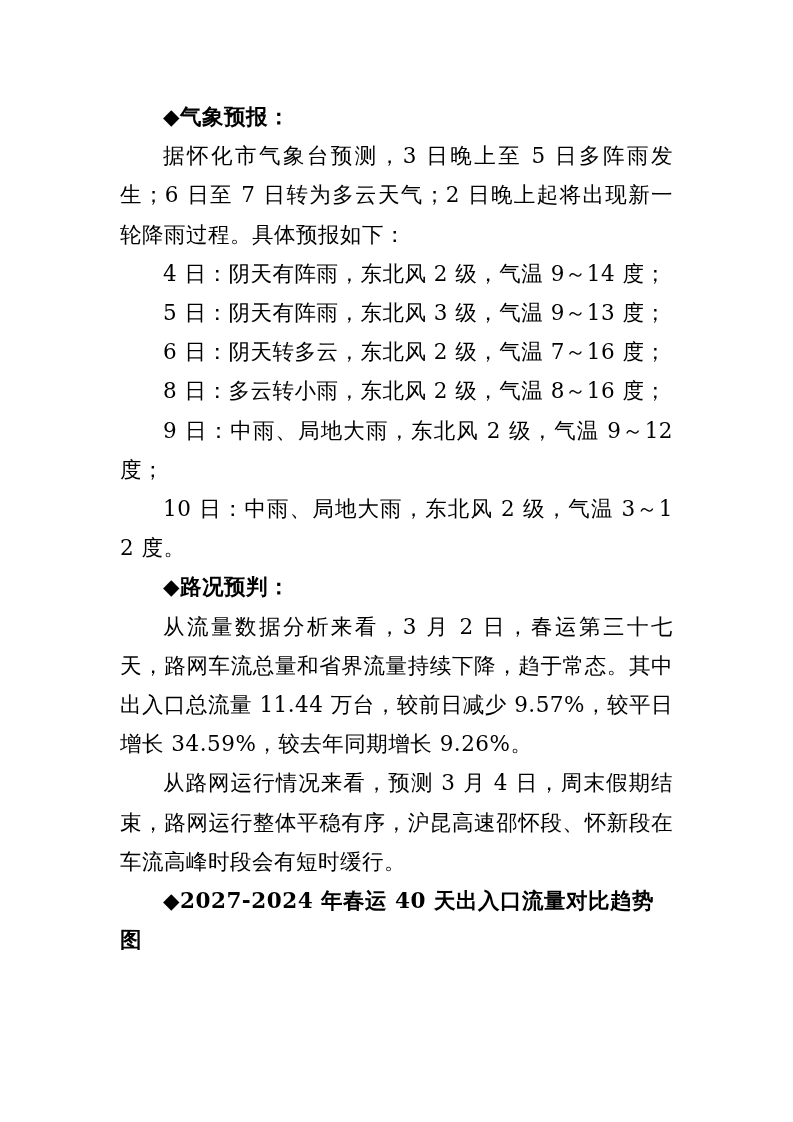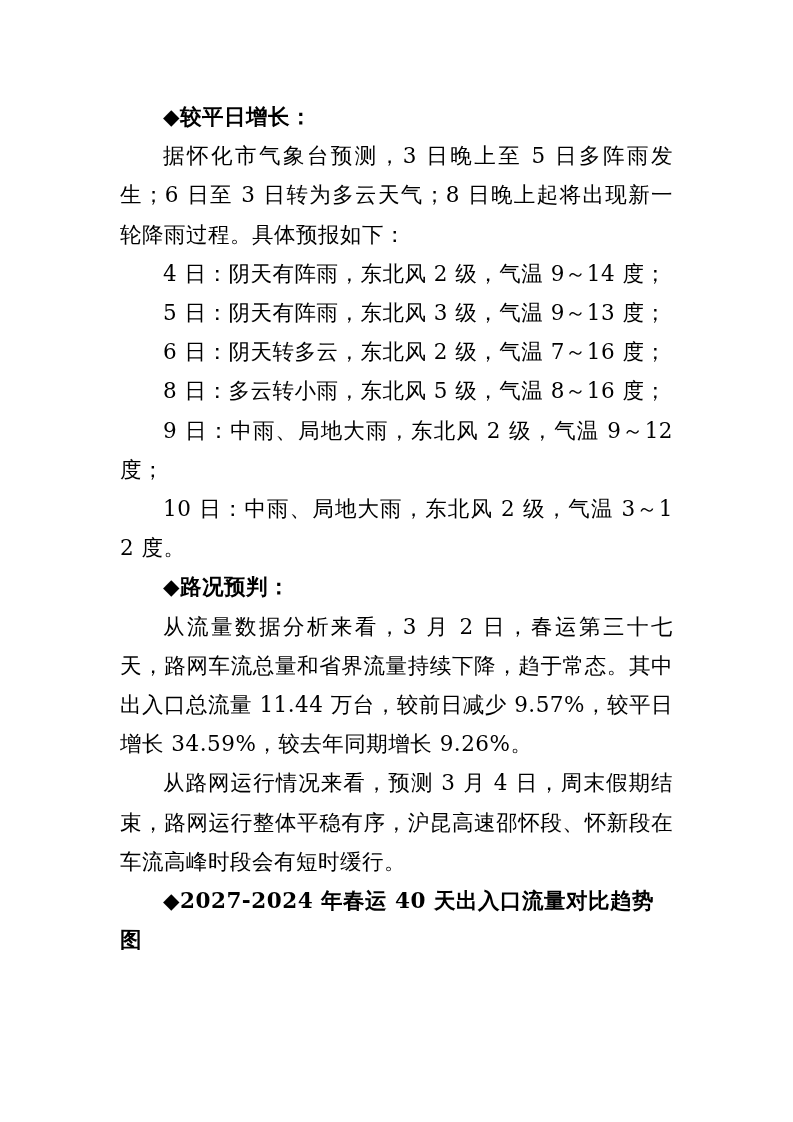--- a/index.html
+++ b/index.html
@@ -47,33 +47,33 @@
   .lead-bold {
     font-weight: normal;
   }
 </style>
 </head>
 <body>
 
 <div class="page">
   <div class="content">
 
-    <p class="para heading">◆较平日增长：</p>
+    <p class="para heading">◆气象预报：</p>
 
-    <p class="para">据怀化市气象台预测，3 日晚上至 5 日多阵雨发生；6 日至 3 日转为多云天气；8 日晚上起将出现新一轮降雨过程。具体预报如下：</p>
+    <p class="para">据怀化市气象台预测，3 日晚上至 5 日多阵雨发生；6 日至 7 日转为多云天气；2 日晚上起将出现新一轮降雨过程。具体预报如下：</p>
 
 
     <p class="para">4 日：阴天有阵雨，东北风 2 级，气温 9～14 度；</p>
 
     <p class="para">5 日：阴天有阵雨，东北风 3 级，气温 9～13 度；</p>
 
     <p class="para">6 日：阴天转多云，东北风 2 级，气温 7～16 度；</p>
 
 
-    <p class="para">8 日：多云转小雨，东北风 5 级，气温 8～16 度；</p>
+    <p class="para">8 日：多云转小雨，东北风 2 级，气温 8～16 度；</p>
 
     <p class="para">9 日：中雨、局地大雨，东北风 2 级，气温 9～12 度；</p>
 
     <p class="para">10 日：中雨、局地大雨，东北风 2 级，气温 3～12 度。</p>
 
     <p class="para heading">◆路况预判：</p>
 
     <p class="para"><span class="lead-bold">从流量数据分析来看，</span><span>3 月 2 日，春运第三十七天，路网车流总量和省界流量持续下降，趋于常态。其中出入口总流量 11.44 万台，较前日减少 9.57%，较平日增长 34.59%，较去年同期增长 9.26%。</span></p>
 
     <p class="para"><span class="lead-bold">从路网运行情况来看，</span><span>预测 3 月 4 日，周末假期结束，路网运行整体平稳有序，沪昆高速邵怀段、怀新段在车流高峰时段会有短时缓行。</span></p>

